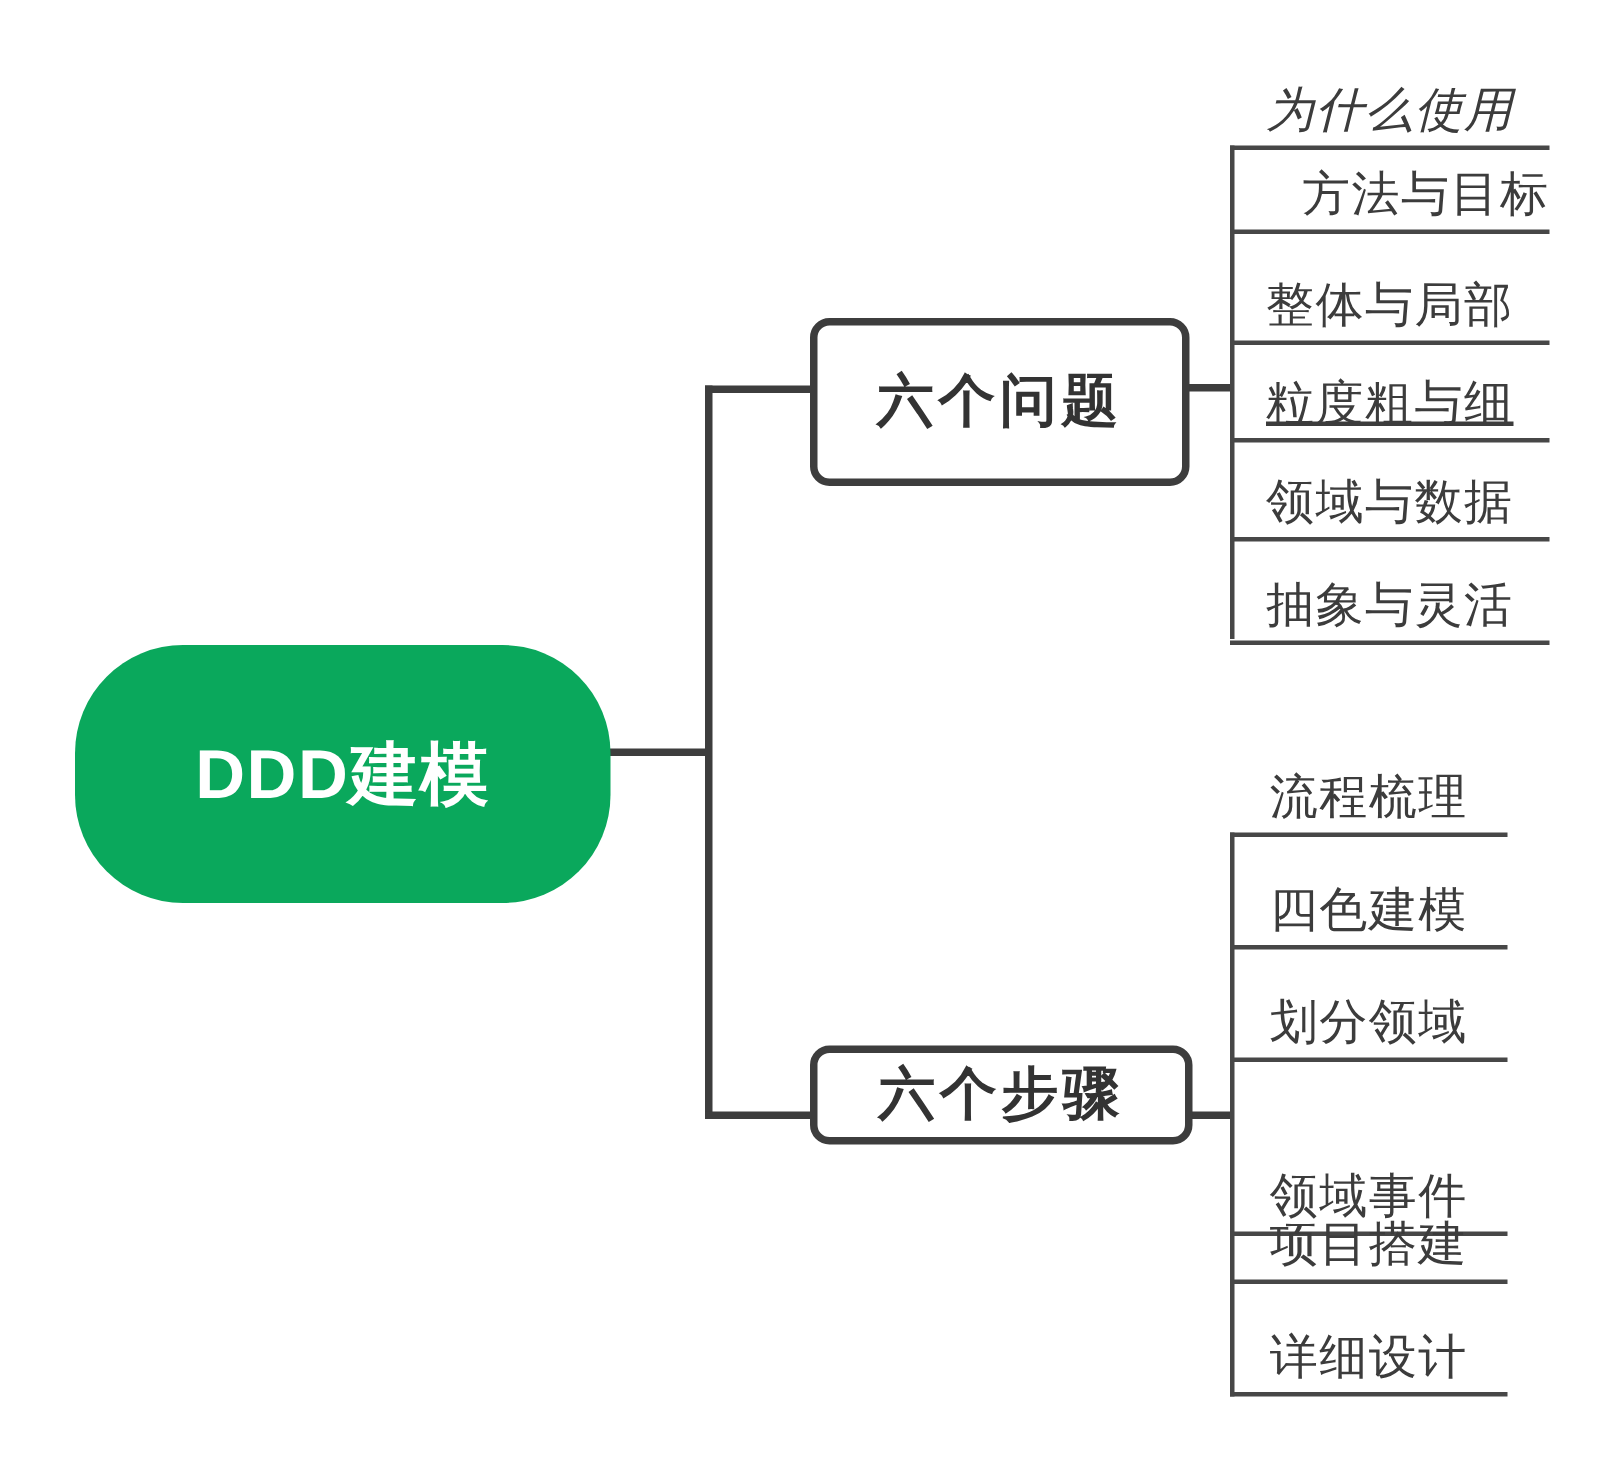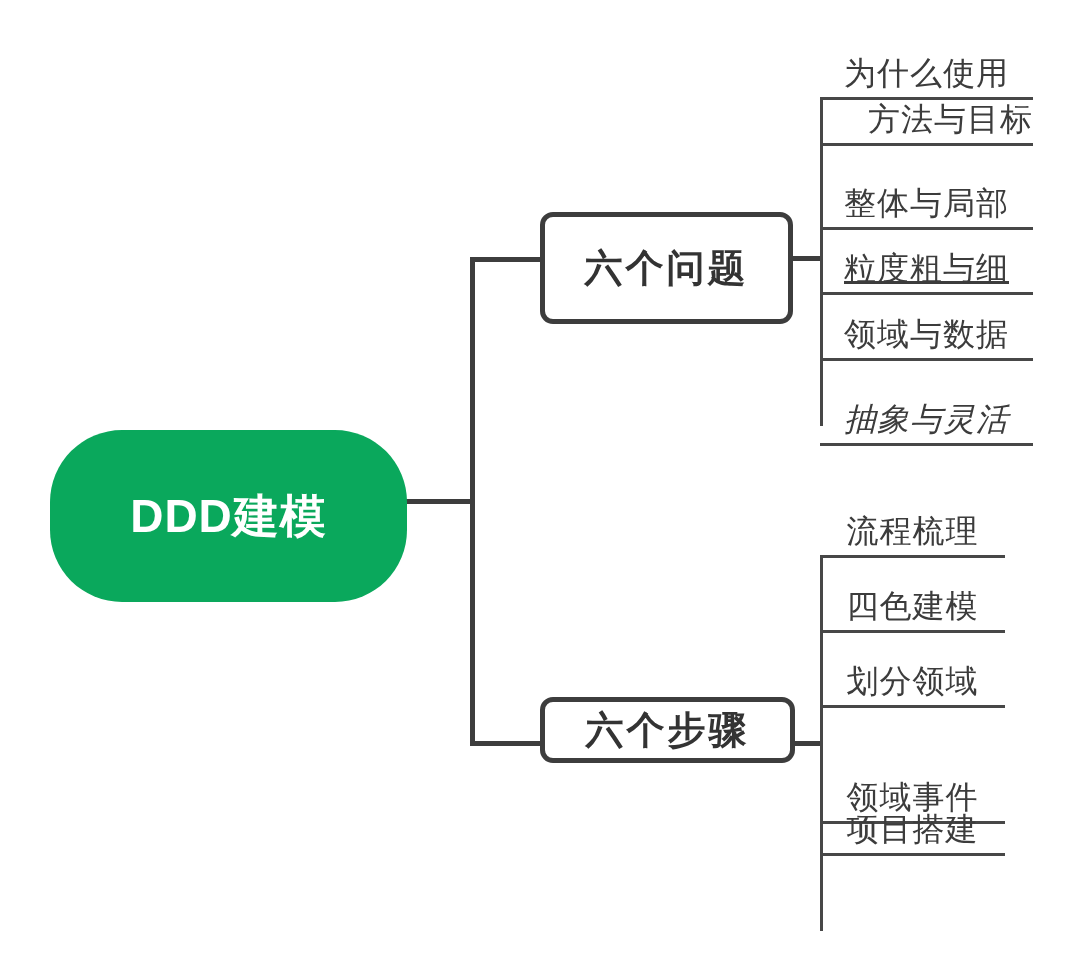--- a/index.html
+++ b/index.html
@@ -67,22 +67,22 @@
     border-bottom:3px solid var(--leaf-line-color);
     display:flex;align-items:flex-end;justify-content:center;
     padding-bottom:8px;
     color:var(--leaf-text-color);
     font-size:32px;letter-spacing:1px;line-height:1;
     white-space:nowrap;
   }
   .leaf.q{left:820px;width:213px;}
   .leaf.s{left:820px;width:185px;}
   
-  .q0{top:46px;}  .q1{top:92px;padding-left:48px;} .q2{top:176px;}
-  .q3{top:241px;text-decoration:underline;} .q4{top:307px;} .q5{top:392px;font-style:italic;}
+  .q0{top:46px;font-style:italic;}  .q1{top:102px;padding-left:48px;} .q2{top:176px;}
+  .q3{top:241px;text-decoration:underline;} .q4{top:307px;} .q5{top:376px;}
   .s0{top:504px;} .s1{top:579px;} .s2{top:654px;}
   .s3{top:770px;} .s4{top:802px;} .s5{top:877px;}
 </style>
 </head>
 <body>
 
 <div class="canvas">
 
   <div class="line l-root-arm"></div>
   <div class="line l-trunk"></div>
@@ -109,14 +109,15 @@
   <div class="leaf q q2">整体与局部</div>
   <div class="leaf q q3">粒度粗与细</div>
   <div class="leaf q q4">领域与数据</div>
   <div class="leaf q q5">抽象与灵活</div>
 
   <div class="leaf s s0">流程梳理</div>
   <div class="leaf s s1">四色建模</div>
   <div class="leaf s s2">划分领域</div>
   <div class="leaf s s3">领域事件</div>
   <div class="leaf s s4">项目搭建</div>
+  <div class="leaf s s5">详细设计</div>
 
 </div>
 
 </body></html>

